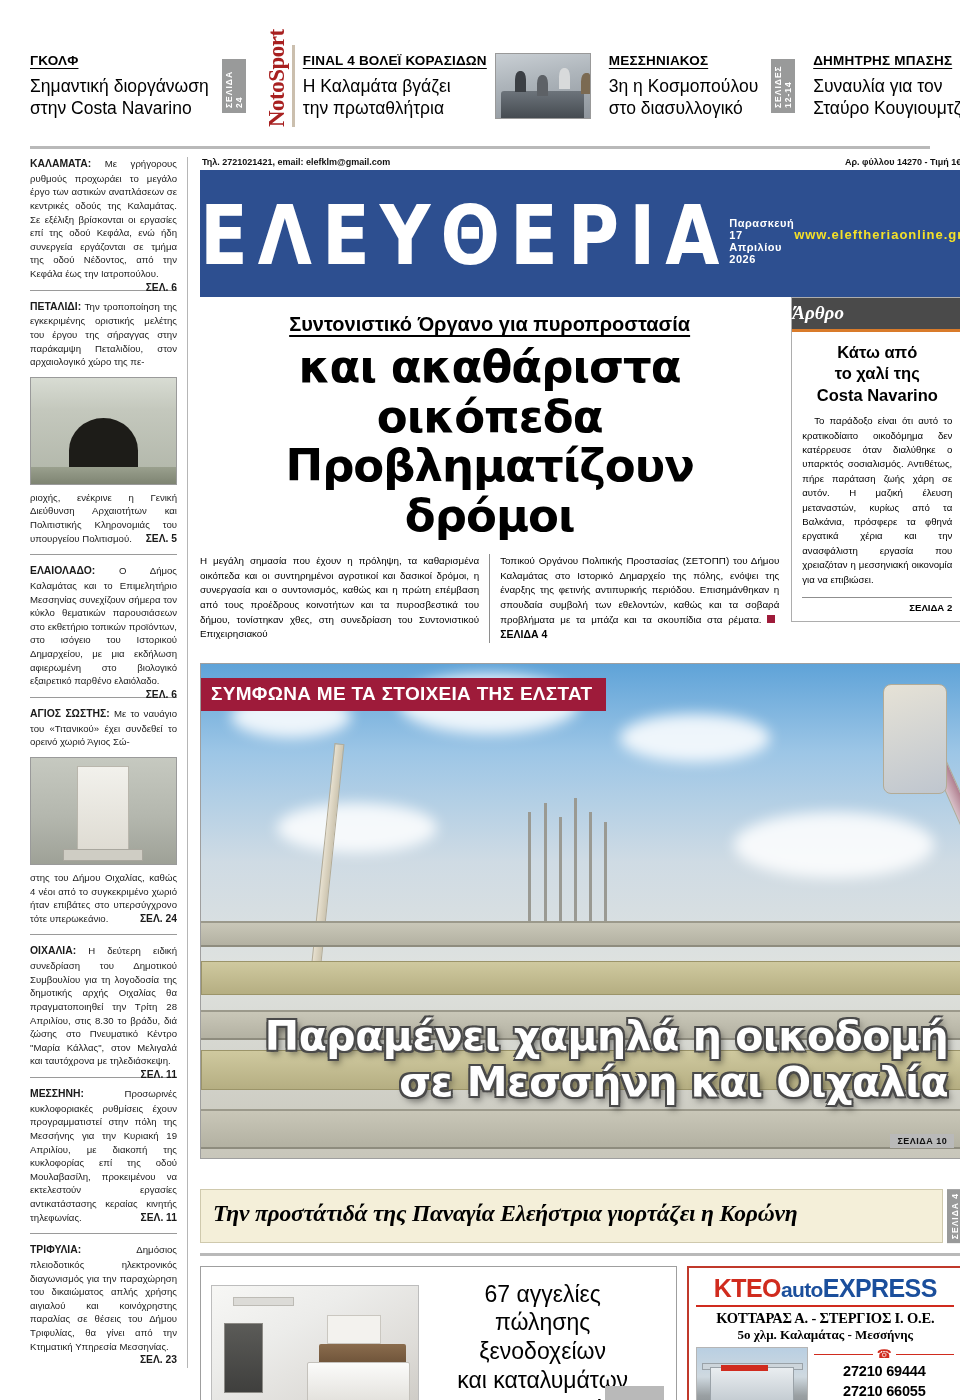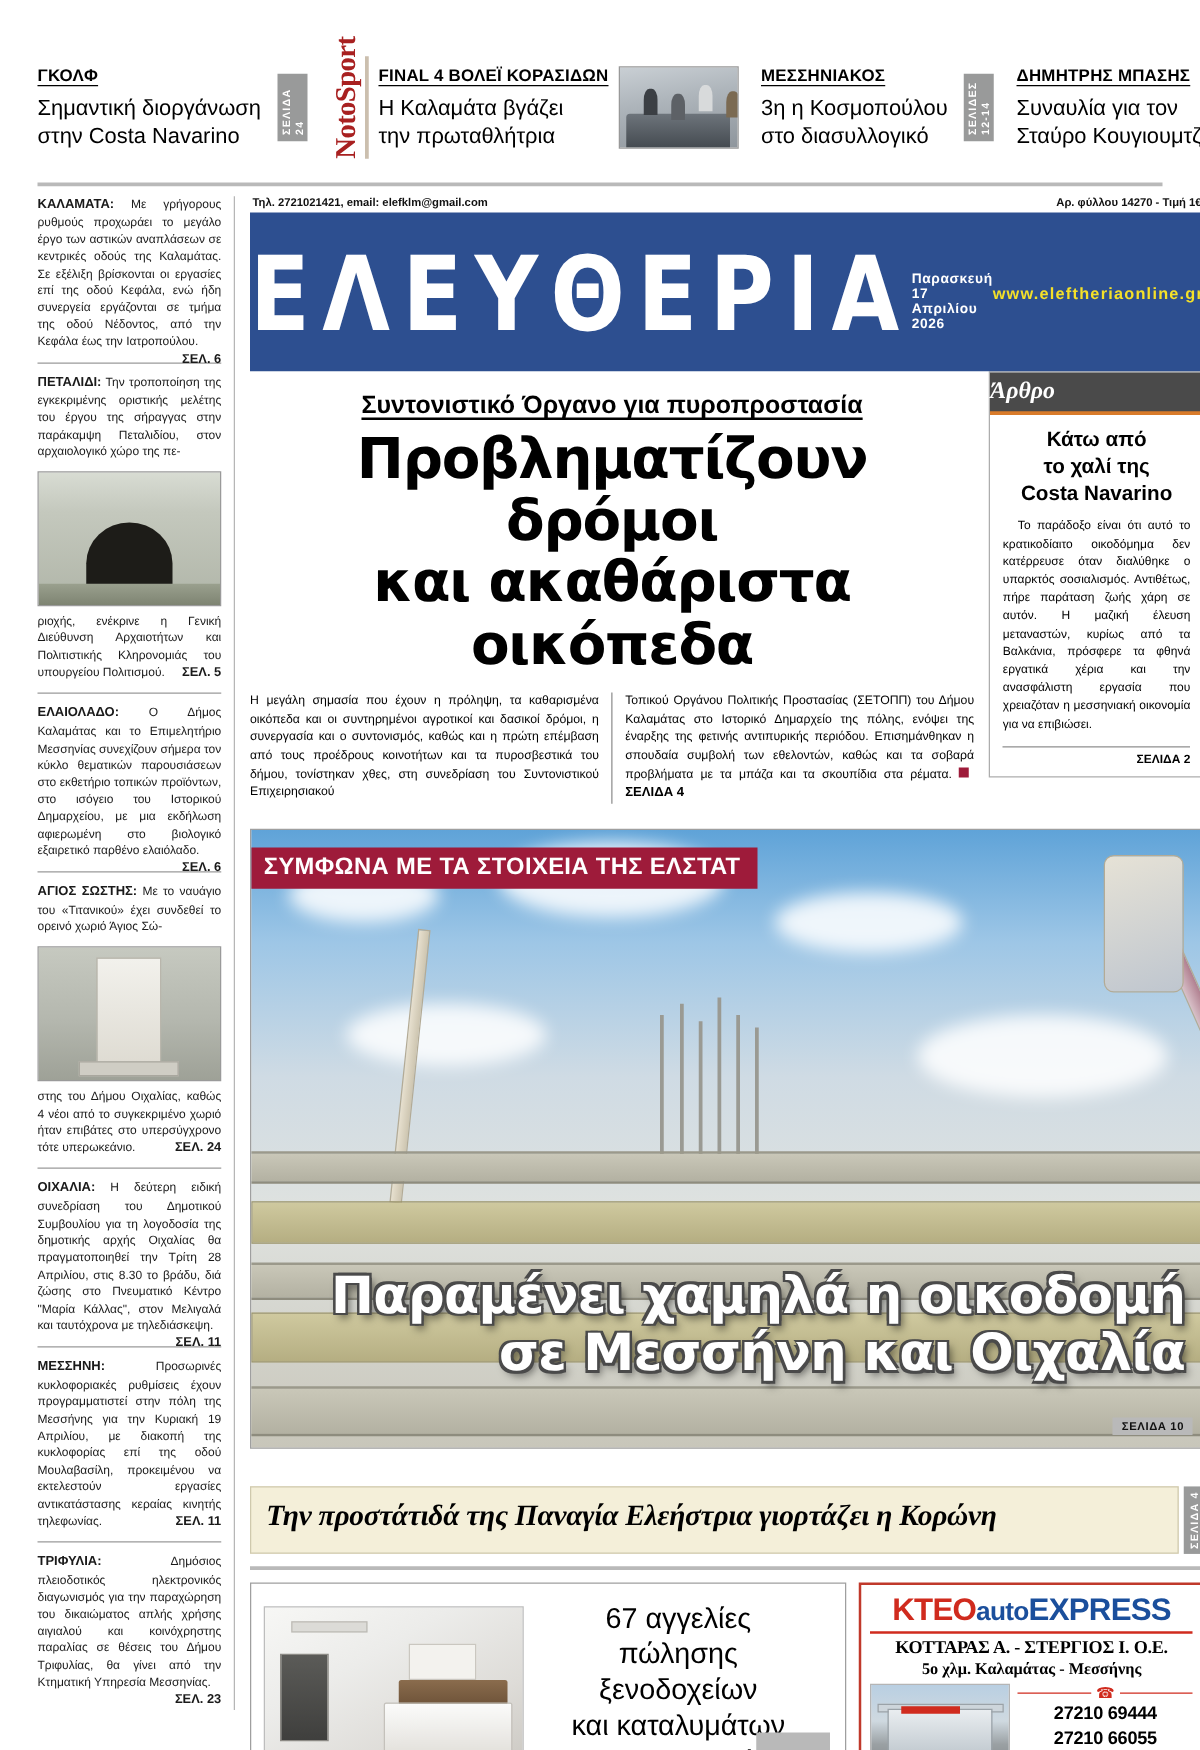--- a/index.html
+++ b/index.html
@@ -440,22 +440,22 @@
         <div class="logo-word">ΕΛΕΥΘΕΡΙΑ</div>
         <div class="mast-date">Παρασκευή 17 Απριλίου 2026</div>
         <div class="mast-url">www.eleftheriaonline.gr</div>
       </div>
 
       <div class="headrow">
 
         <div class="headmain">
           <div class="lead">
             <div class="lead-kicker">Συντονιστικό Όργανο για πυροπροστασία</div>
+            <div class="lead-head">και ακαθάριστα οικόπεδα</div>
             <div class="lead-head">Προβληματίζουν δρόμοι</div>
-            <div class="lead-head">και ακαθάριστα οικόπεδα</div>
             <div class="lead-body">
               <div class="lb">Η μεγάλη σημασία που έχουν η πρόληψη, τα καθαρισμένα οικόπεδα και οι συντηρημένοι αγροτικοί και δασικοί δρόμοι, η συνεργασία και ο συντονισμός, καθώς και η πρώτη επέμβαση από τους προέδρους κοινοτήτων και τα πυροσβεστικά του δήμου, τονίστηκαν χθες, στη συνεδρίαση του Συντονιστικού Επιχειρησιακού</div>
               <div class="lb">
                 <span>Τοπικού Οργάνου Πολιτικής Προστασίας (ΣΕΤΟΠΠ) του Δήμου Καλαμάτας στο Ιστορικό Δημαρχείο της πόλης, ενόψει της έναρξης της φετινής αντιπυρικής περιόδου. Επισημάνθηκαν η σπουδαία συμβολή των εθελοντών, καθώς και τα σοβαρά προβλήματα με τα μπάζα και τα σκουπίδια στα ρέματα.</span>
                 <span class="sq"></span><span class="sel-tag">ΣΕΛΙΔΑ 4</span>
               </div>
             </div>
           </div>
         </div>
 

